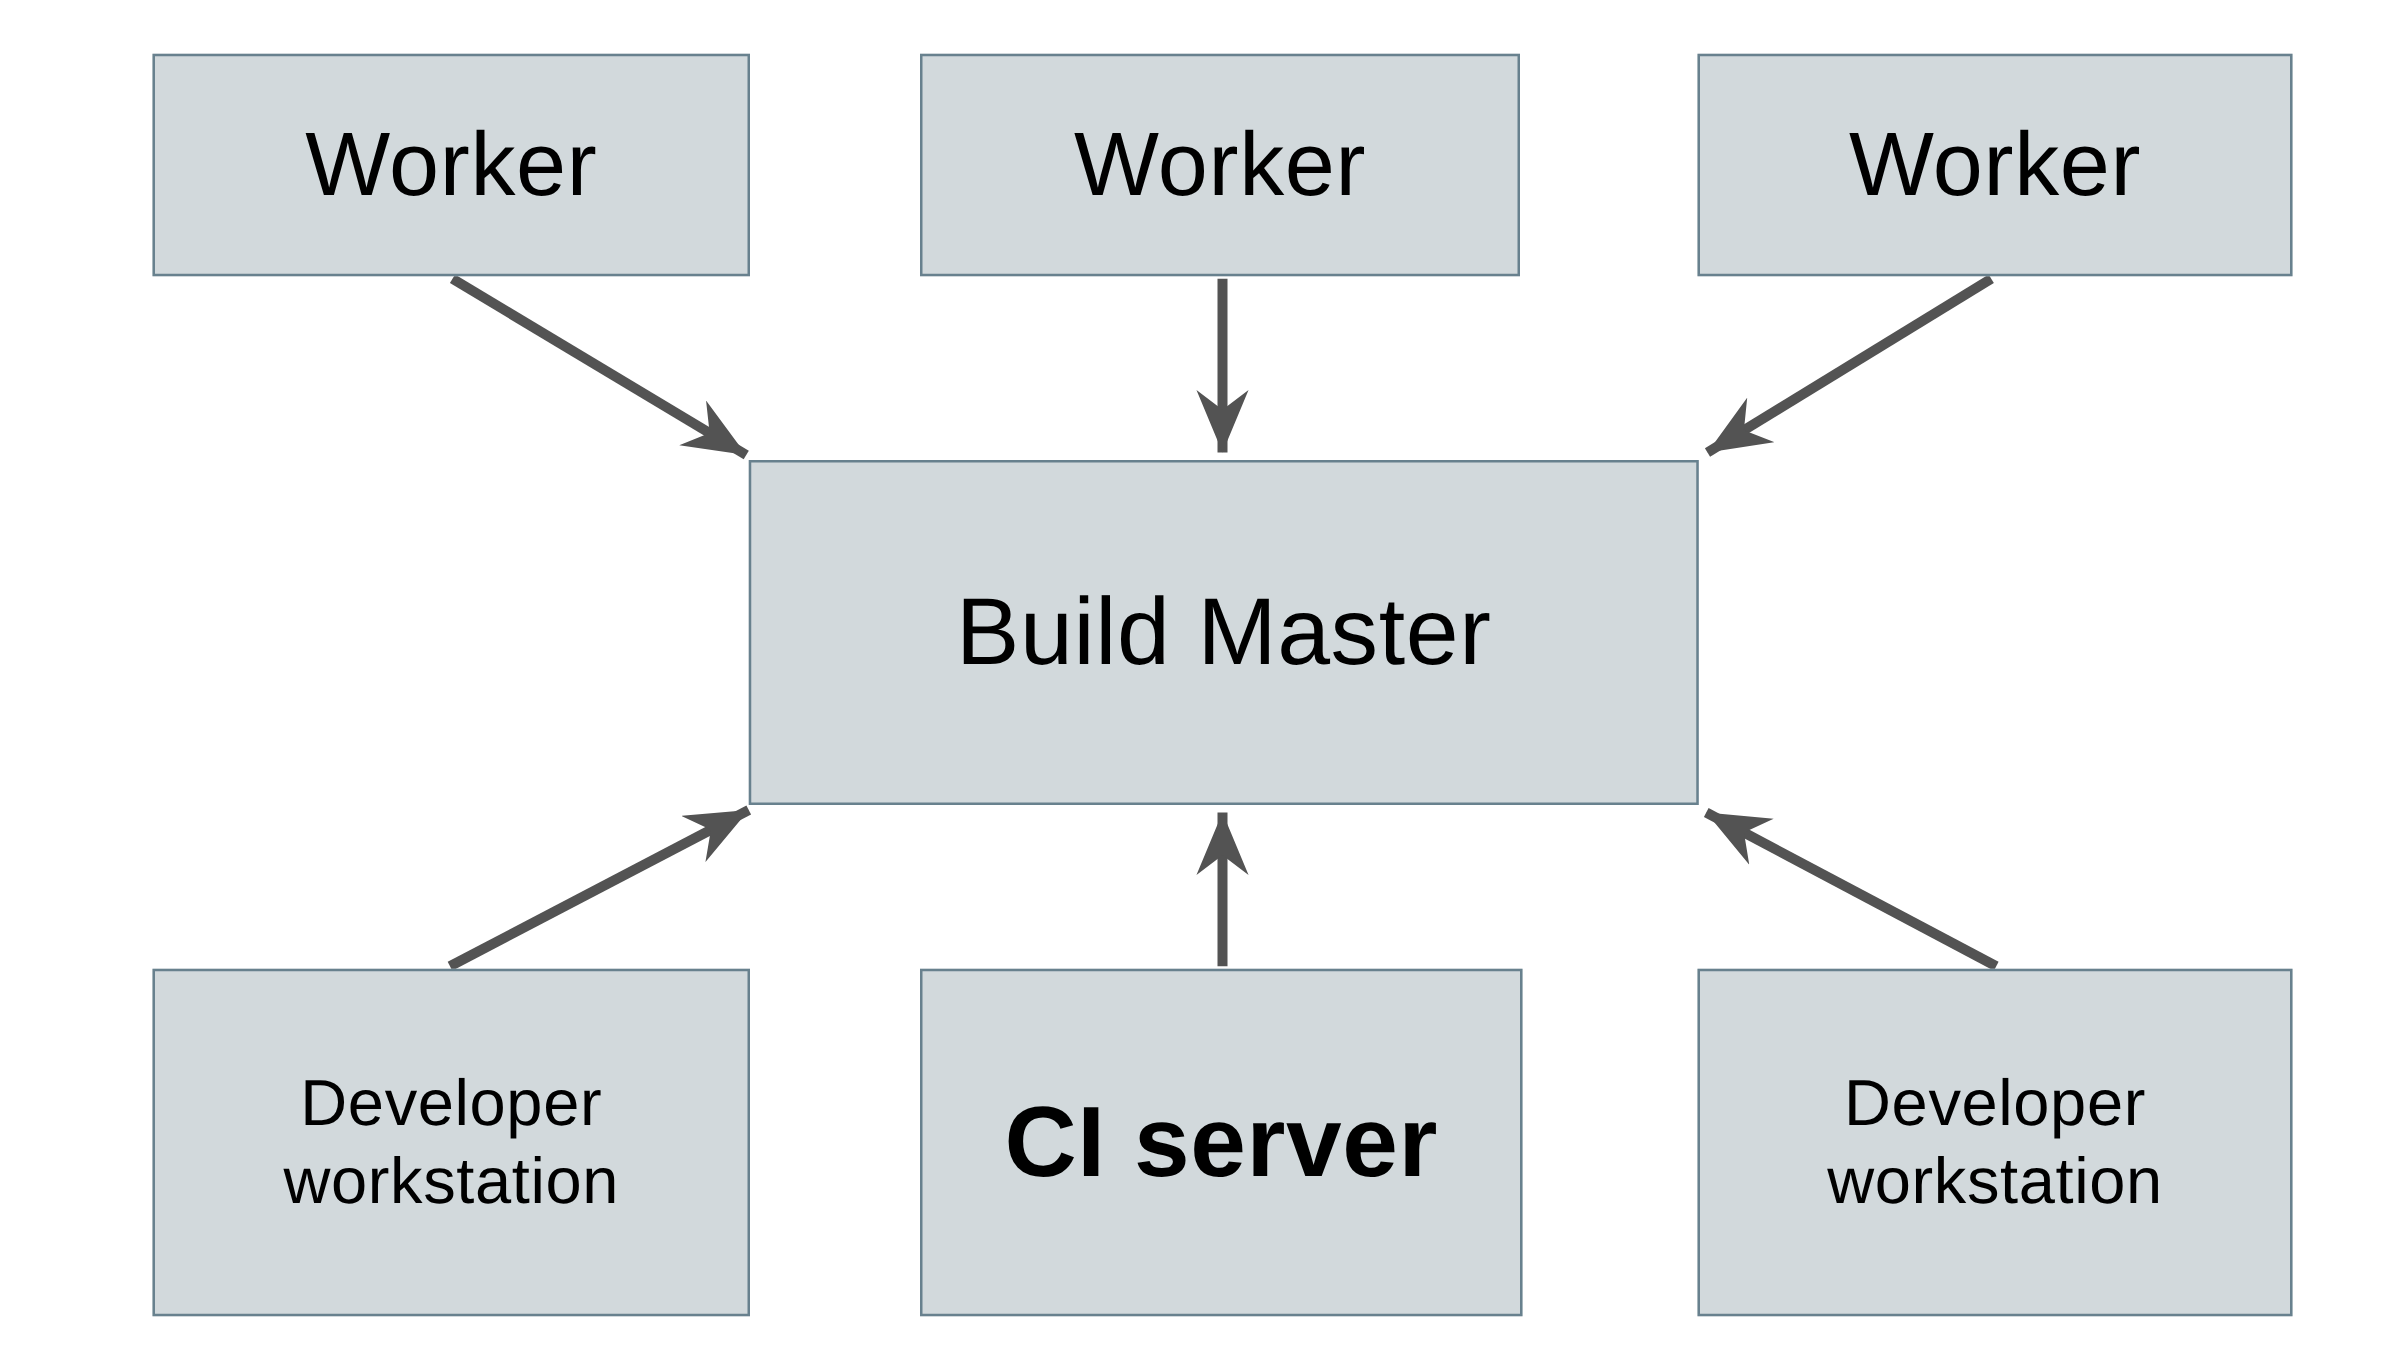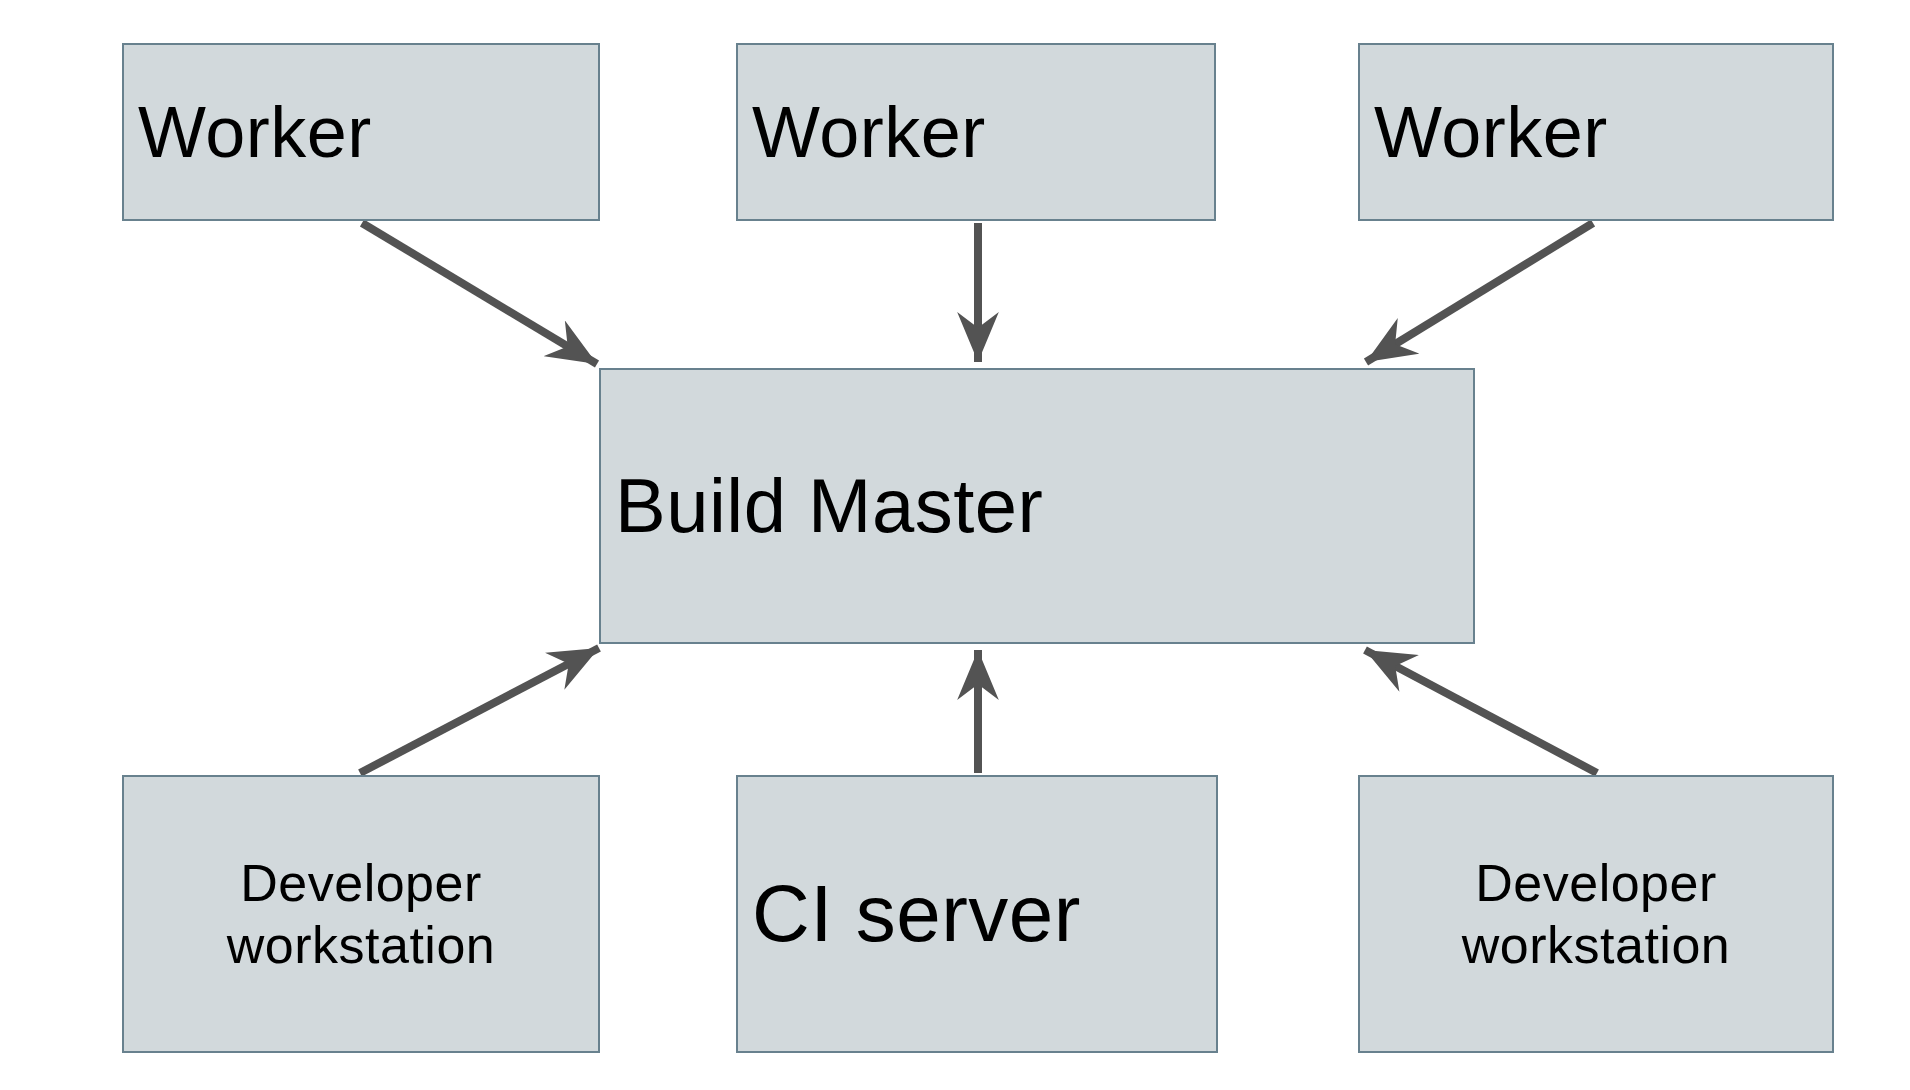--- a/index.html
+++ b/index.html
@@ -32,33 +32,34 @@
     stroke: var(--arrow);
     stroke-width: 8;
   }
   #arrowhead path { fill: var(--arrow); }
   .node {
     position: absolute;
     background: var(--node-fill);
     border: 2px solid var(--node-border);
     display: flex;
     align-items: center;
+    justify-content: center;
     text-align: center;
     color: var(--text);
     line-height: 1.2;
     letter-spacing: 0.5px;
   }
   .node-top    { font-size: 72px; }
   .node-hub    { font-size: 76px; }
   .node-bottom { font-size: 52px; }
-  .node-ci     { font-size: 80px; }
+  .node-ci     { font-size: 80px; font-weight: bold; }
   .n-worker-1 { left: 122px;  top: 43px;  width: 478px; height: 178px; }
   .n-worker-2 { left: 736px;  top: 43px;  width: 480px; height: 178px; }
   .n-worker-3 { left: 1358px; top: 43px;  width: 476px; height: 178px; }
-  .n-build-master { left: 599px; top: 368px; width: 876px; height: 276px; }
+  .n-build-master { left: 599px; top: 368px; width: 760px; height: 276px; }
   .n-dw-left  { left: 122px;  top: 775px; width: 478px; height: 278px; }
   .n-ci       { left: 736px;  top: 775px; width: 482px; height: 278px; }
   .n-dw-right { left: 1358px; top: 775px; width: 476px; height: 278px; }
   .node-label { display: inline-block; padding: 0 14px; }
 </style>
 </head>
 <body>
 
 <div class="canvas">
 

